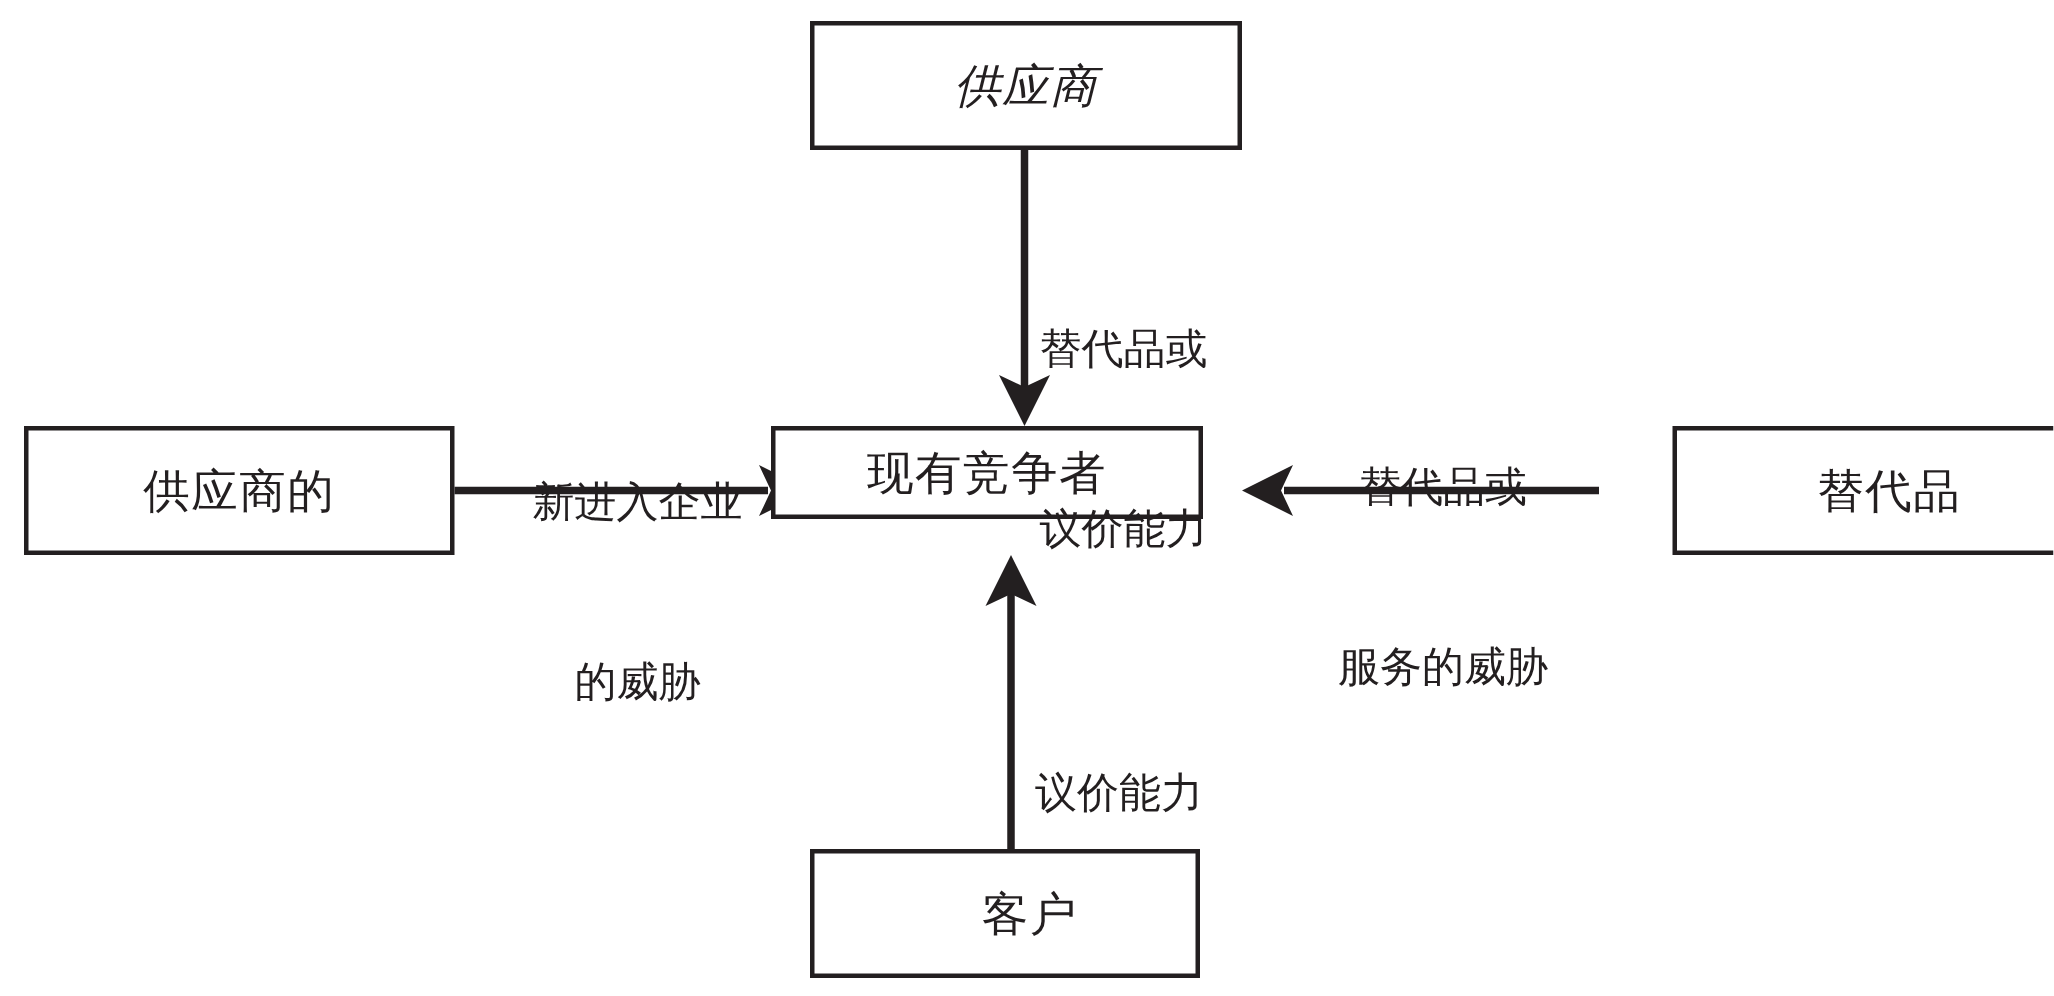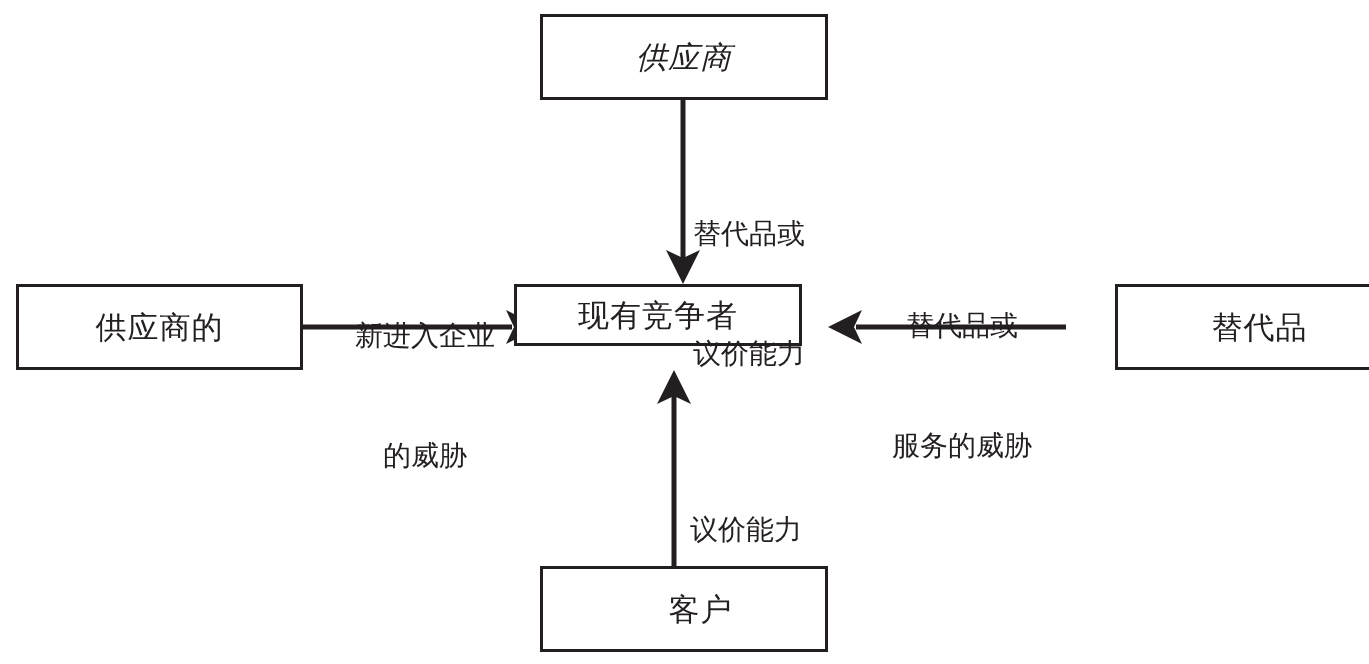--- a/index.html
+++ b/index.html
@@ -31,21 +31,21 @@
     letter-spacing: 1px;
     color: #231f20;
     white-space: nowrap;
     user-select: none;
   }
   
   #node-supplier   { left: 540px; top: 14px;  width: 288px; height: 86px; font-style: italic; }
   #node-entrants   { left: 16px;  top: 284px; width: 287px; height: 86px; }
   #node-rivals     { left: 514px; top: 284px; width: 288px; height: 62px; font-family: Liberation Serif, serif; }
   #node-substitute { left: 1115px;top: 284px; width: 289px; height: 86px; }
-  #node-customer   { left: 540px; top: 566px; width: 288px; height: 86px; padding-left: 33px; }
+  #node-customer   { left: 540px; top: 566px; width: 260px; height: 86px; padding-left: 33px; }
 
   
   #arrow-layer {
     position: absolute;
     left: 0; top: 0;
     width: 1369px;
     height: 664px;
     pointer-events: none;
   }
 

